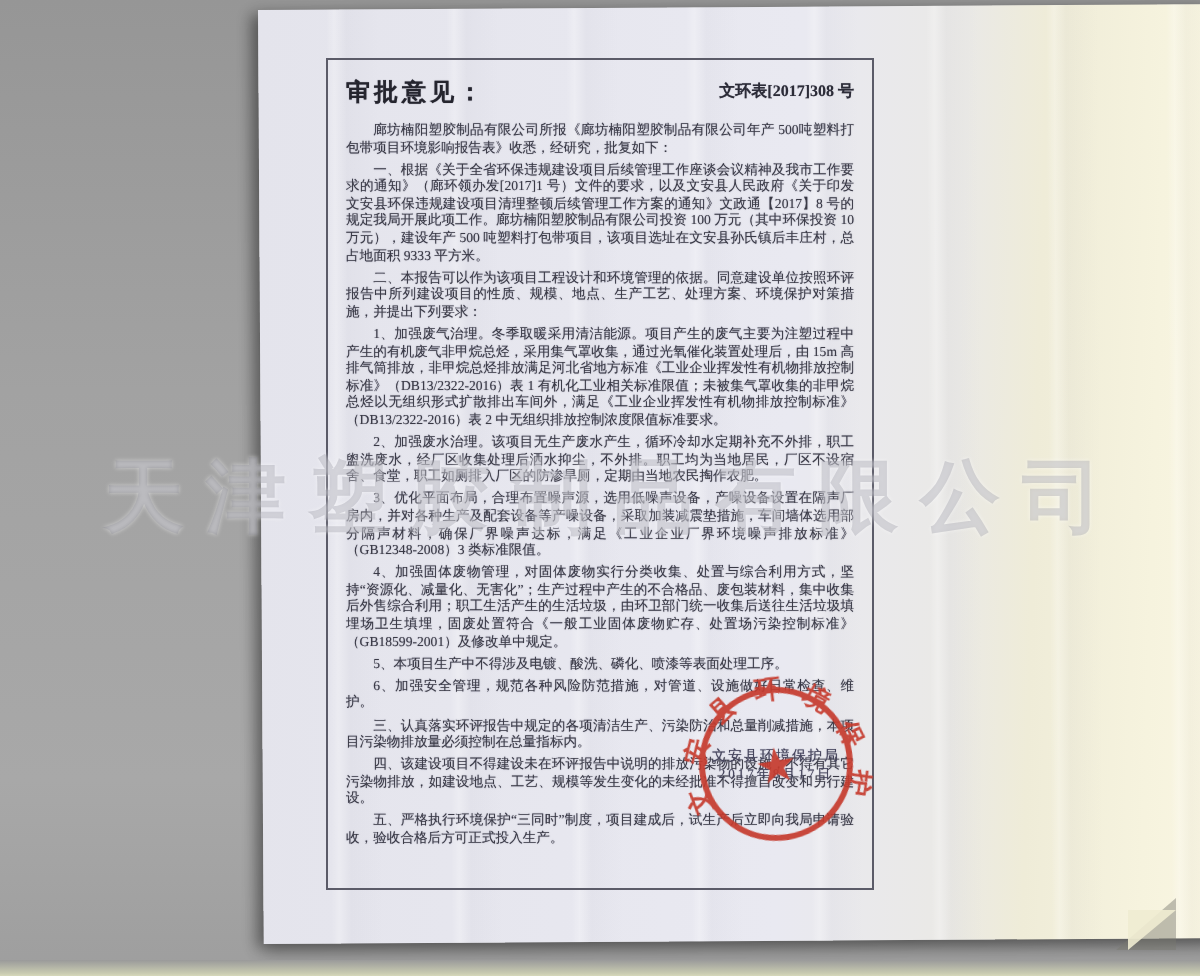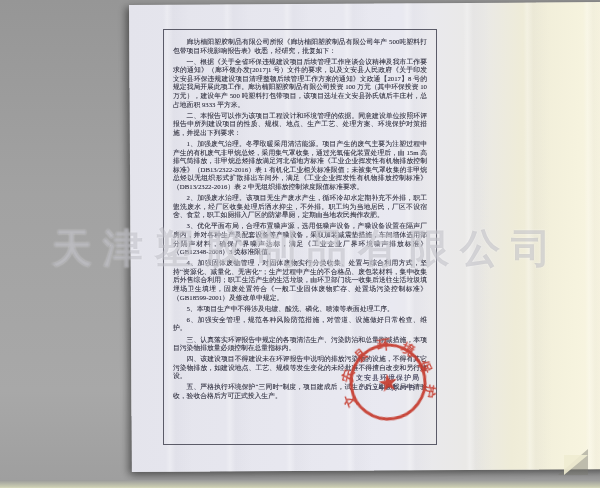--- a/index.html
+++ b/index.html
@@ -78,20 +78,24 @@
 </head>
 <body>
 
 <div class="photo">
 
   <div class="paper">
     <div class="creases"></div>
   </div>
 
   <div class="approval-box">
+    <div class="head-row">
+      <span class="title">审批意见：</span>
+      <span class="doc-no">文环表[2017]308 号</span>
+    </div>
     <div class="body-text">
       <p>廊坊楠阳塑胶制品有限公司所报《廊坊楠阳塑胶制品有限公司年产 500吨塑料打包带项目环境影响报告表》收悉，经研究，批复如下：</p>
       <p>一、根据《关于全省环保违规建设项目后续管理工作座谈会议精神及我市工作要求的通知》（廊环领办发[2017]1 号）文件的要求，以及文安县人民政府《关于印发文安县环保违规建设项目清理整顿后续管理工作方案的通知》文政通【2017】8 号的规定我局开展此项工作。廊坊楠阳塑胶制品有限公司投资 100 万元（其中环保投资 10 万元），建设年产 500 吨塑料打包带项目，该项目选址在文安县孙氏镇后丰庄村，总占地面积 9333 平方米。</p>
       <p>二、本报告可以作为该项目工程设计和环境管理的依据。同意建设单位按照环评报告中所列建设项目的性质、规模、地点、生产工艺、处理方案、环境保护对策措施，并提出下列要求：</p>
       <p>1、加强废气治理。冬季取暖采用清洁能源。项目产生的废气主要为注塑过程中产生的有机废气非甲烷总烃，采用集气罩收集，通过光氧催化装置处理后，由 15m 高排气筒排放，非甲烷总烃排放满足河北省地方标准《工业企业挥发性有机物排放控制标准》（DB13/2322-2016）表 1 有机化工业相关标准限值；未被集气罩收集的非甲烷总烃以无组织形式扩散排出车间外，满足《工业企业挥发性有机物排放控制标准》（DB13/2322-2016）表 2 中无组织排放控制浓度限值标准要求。</p>
       <p>2、加强废水治理。该项目无生产废水产生，循环冷却水定期补充不外排，职工盥洗废水，经厂区收集处理后洒水抑尘，不外排。职工均为当地居民，厂区不设宿舍、食堂，职工如厕排入厂区的防渗旱厕，定期由当地农民掏作农肥。</p>
       <p>3、优化平面布局，合理布置噪声源，选用低噪声设备，产噪设备设置在隔声厂房内，并对各种生产及配套设备等产噪设备，采取加装减震垫措施，车间墙体选用部分隔声材料，确保厂界噪声达标，满足《工业企业厂界环境噪声排放标准》（GB12348-2008）3 类标准限值。</p>
       <p>4、加强固体废物管理，对固体废物实行分类收集、处置与综合利用方式，坚持“资源化、减量化、无害化”；生产过程中产生的不合格品、废包装材料，集中收集后外售综合利用；职工生活产生的生活垃圾，由环卫部门统一收集后送往生活垃圾填埋场卫生填埋，固废处置符合《一般工业固体废物贮存、处置场污染控制标准》（GB18599-2001）及修改单中规定。</p>
       <p>5、本项目生产中不得涉及电镀、酸洗、磷化、喷漆等表面处理工序。</p>
       <p>6、加强安全管理，规范各种风险防范措施，对管道、设施做好日常检查、维护。</p>

